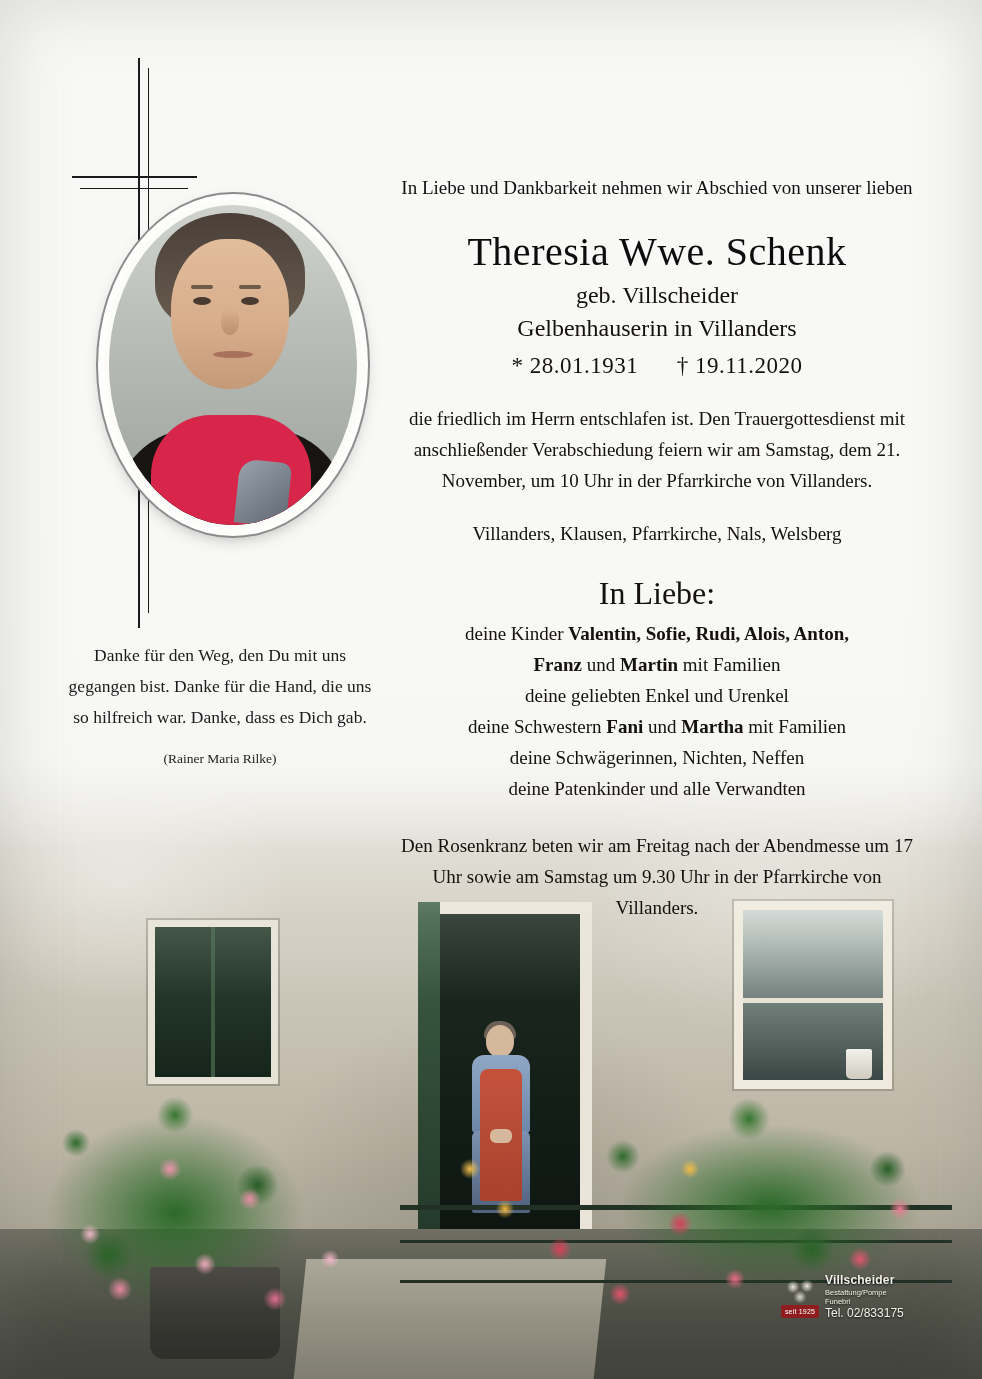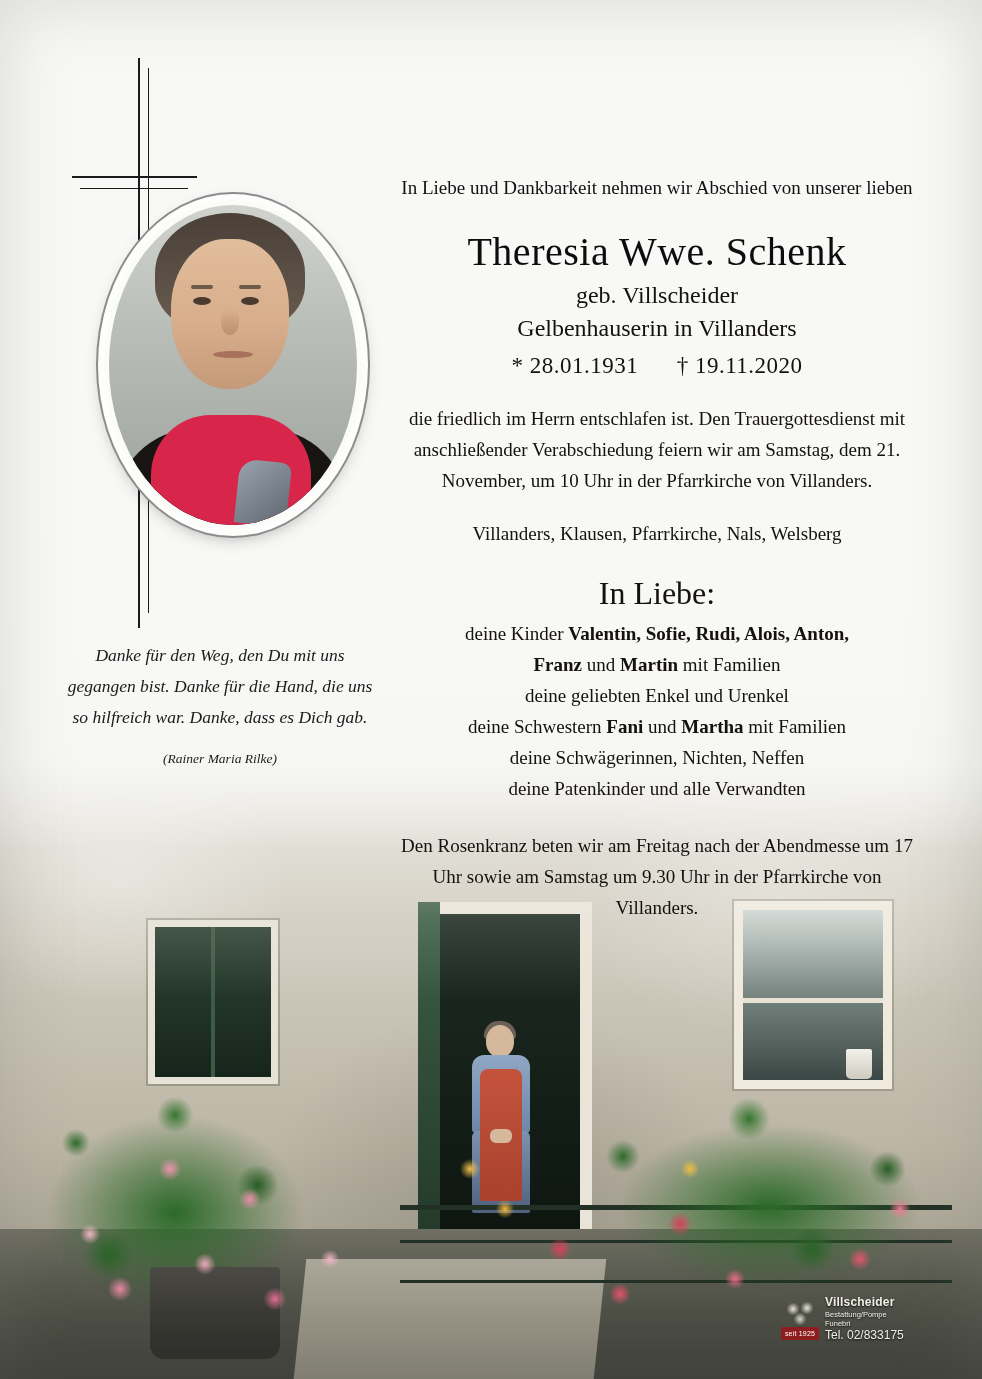--- a/index.html
+++ b/index.html
@@ -283,21 +283,20 @@
     border-radius: 18px 10px 0 0;
     transform: rotate(6deg);
   }
 
   
   .quote {
     position: absolute;
     left: 60px; top: 640px;
     width: 320px;
     text-align: center;
-    font-style: italic;
     font-size: 17.5px;
     line-height: 31px;
     color: #1b1b1b;
   }
   .quote .author {
     display: block;
     margin-top: 10px;
     font-size: 13.5px;
   }
 
@@ -359,21 +358,21 @@
   .family b { font-weight: bold; }
   .rosary {
     margin-top: 26px;
     font-size: 19px;
     line-height: 31px;
   }
 
   
   .logo {
     position: absolute;
-    right: 78px; bottom: 34px;
+    right: 78px; bottom: 56px;
     width: 124px; height: 52px;
     display: flex;
     align-items: center;
     gap: 5px;
     color: #f2efe8;
     text-shadow: 0 1px 2px rgba(0,0,0,.8);
   }
   .logo-mark {
     width: 40px; height: 44px;
     position: relative;

